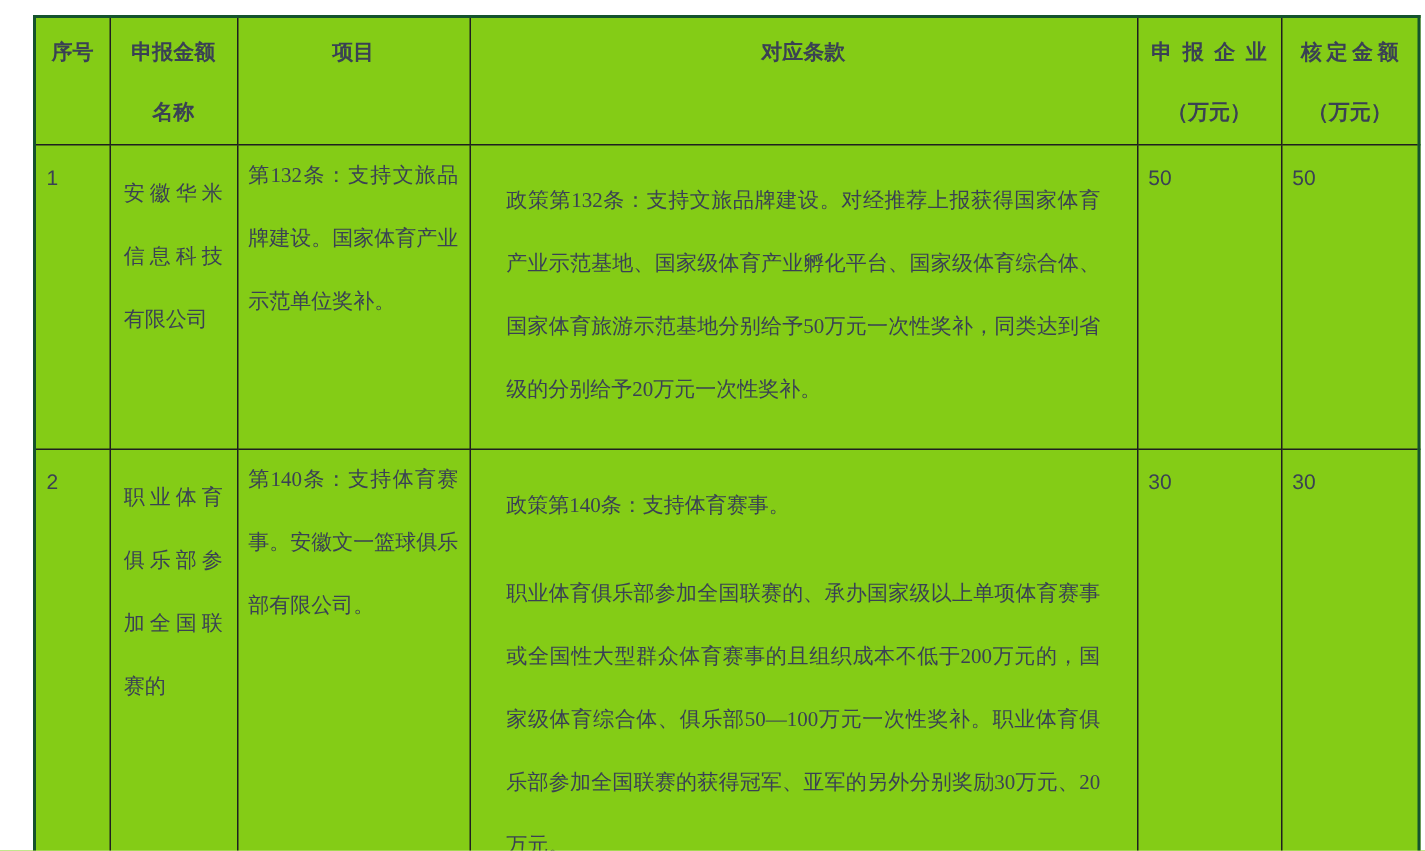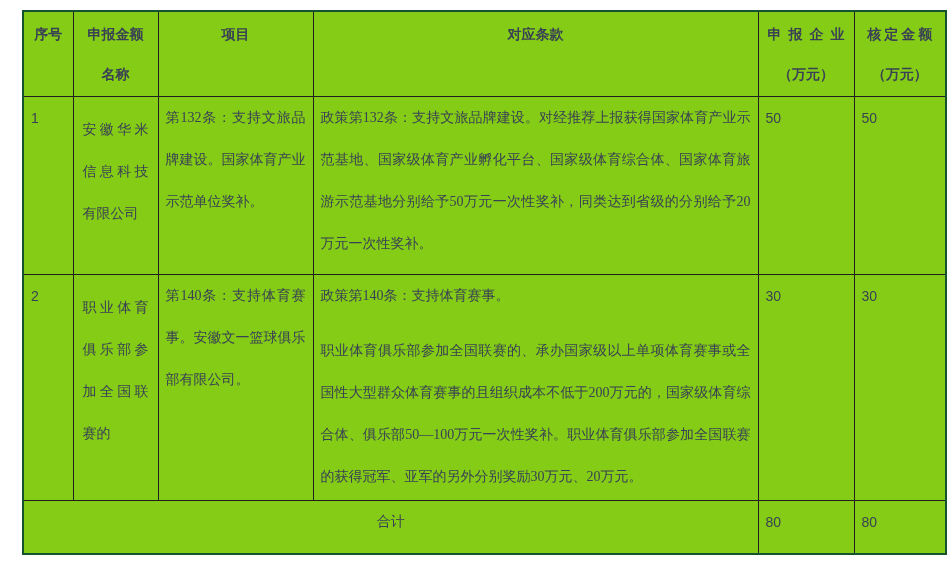--- a/index.html
+++ b/index.html
@@ -51,21 +51,21 @@
   td.cell-company { padding: 12px 9px; }
   .cjk {
     font-family: "Liberation Serif", serif;
     text-align: justify;
     text-justify: inter-character;
   }
   .num {
     font-family: "Liberation Sans", sans-serif;
     text-align: left;
   }
-  .cell-par { margin: 0; }
+  .cell-par { margin: 17px; }
   .cell-par.second { margin-top: 13px; }
   td.cell-total {
     text-align: center;
     font-family: "Liberation Serif", serif;
   }
 </style>
 </head>
 <body>
 
 <table class="award-table">

